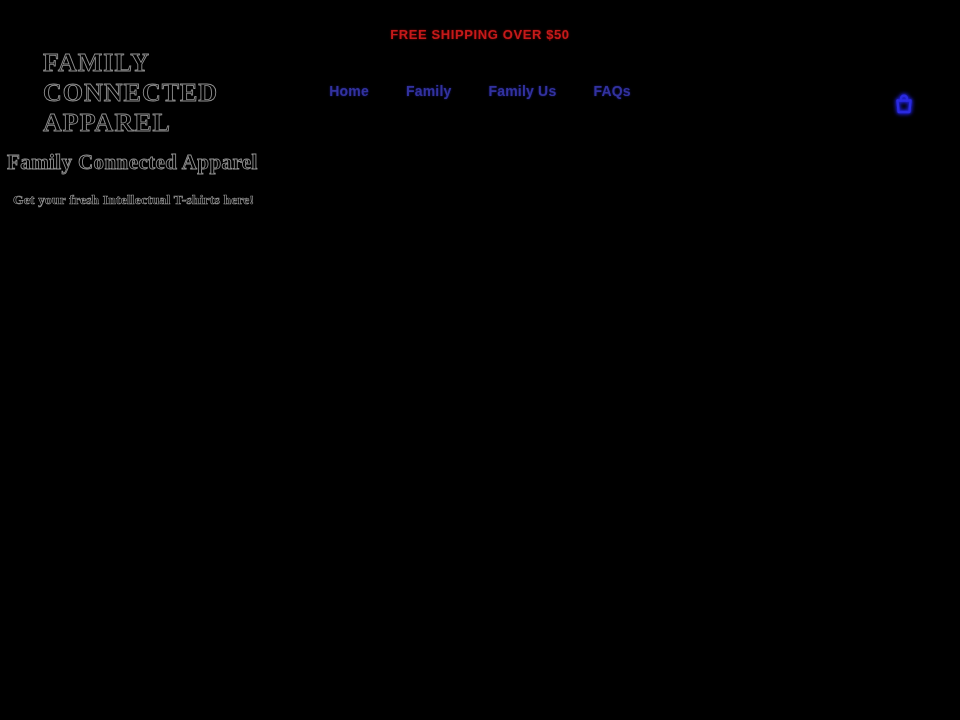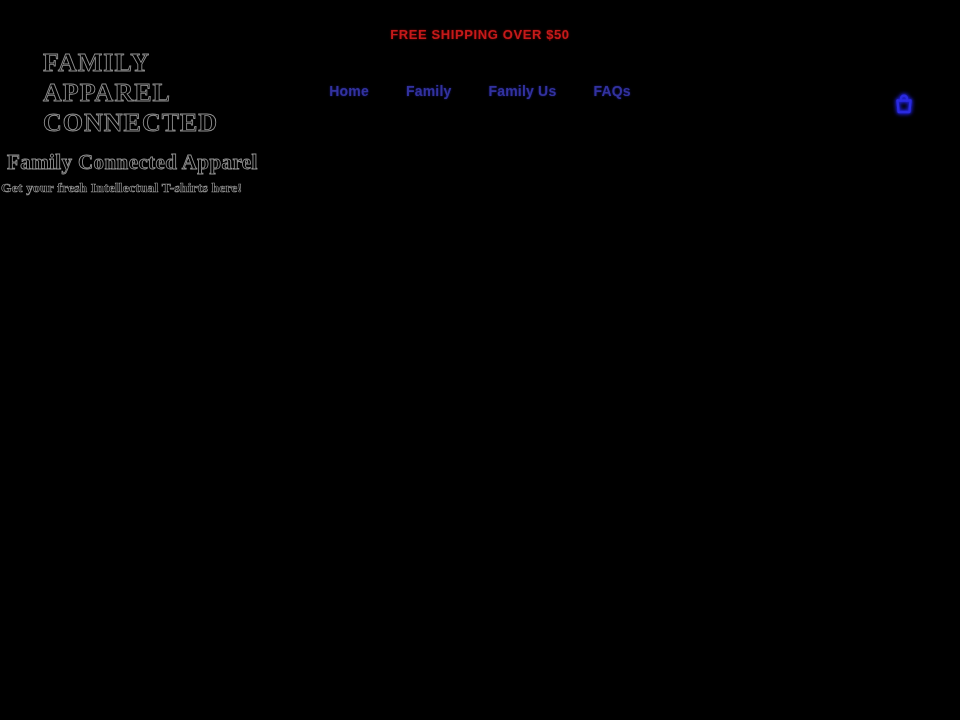--- a/index.html
+++ b/index.html
@@ -120,21 +120,21 @@
   .hero-title {
     margin: 4px;
     position: absolute;
     left: 3px;
     top: 0;
     font-size: 21px;
     font-weight: 600;
     letter-spacing: 0.4px;
   }
   .hero-tagline {
-    margin: 0;
+    margin: 12px;
     position: absolute;
     left: 1px;
     top: 34px;
     font-size: 13.5px;
     font-weight: 700;
     letter-spacing: 0.2px;
   }
 </style>
 </head>
 <body>
@@ -142,22 +142,22 @@
 <div class="page">
 
   <div class="announcement-bar">
     <span class="announcement-text">FREE SHIPPING OVER $50</span>
   </div>
 
   <header class="site-header">
 
     <a href="#" class="logo-link">
       <div class="logo-line outline-text">FAMILY</div>
+      <div class="logo-line outline-text">CONNECTED</div>
       <div class="logo-line outline-text">APPAREL</div>
-      <div class="logo-line outline-text">CONNECTED</div>
     </a>
 
     <nav class="main-nav">
       <a href="#" class="nav-link">Home</a>
       <a href="#" class="nav-link">Family</a>
       <a href="#" class="nav-link">Family Us</a>
       <a href="#" class="nav-link">FAQs</a>
     </nav>
 
     <button class="cart-button">

